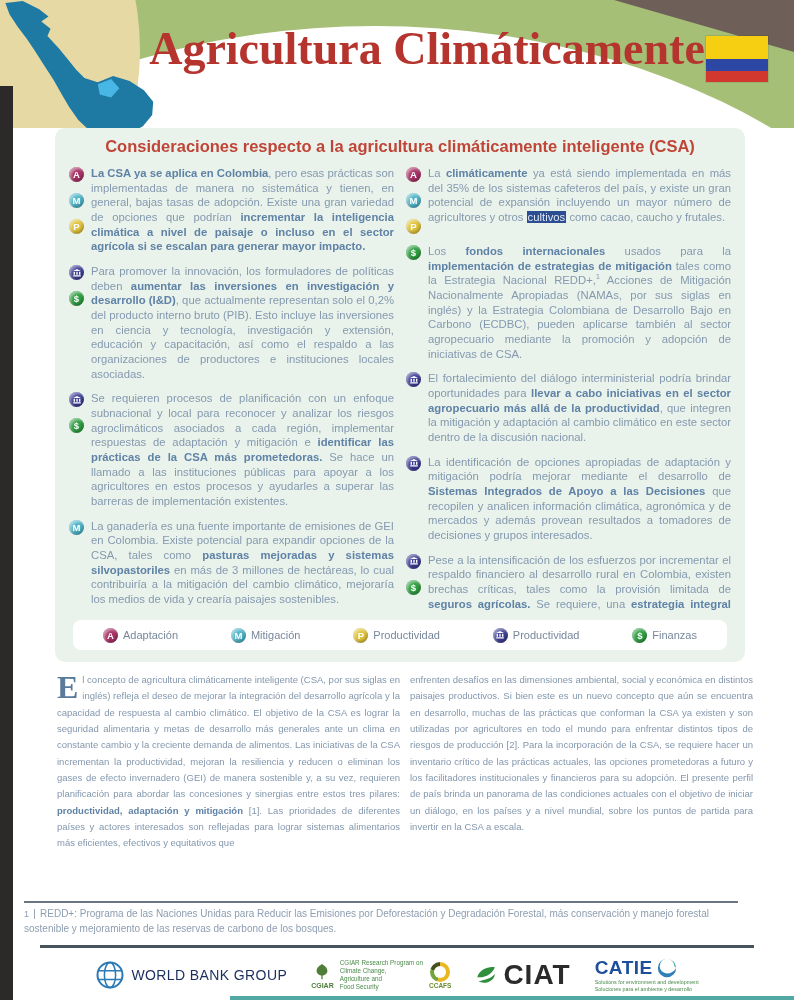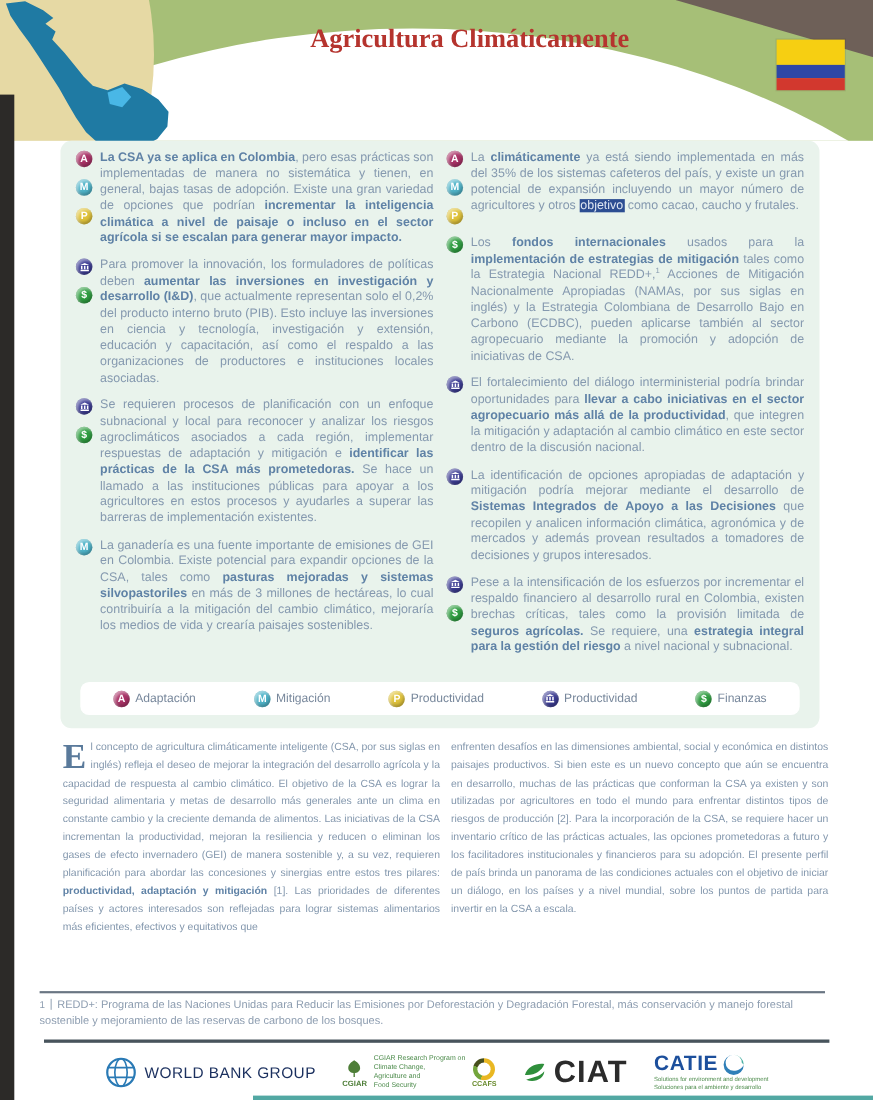--- a/index.html
+++ b/index.html
@@ -7,21 +7,21 @@
        font-family:"Liberation Sans",sans-serif;overflow:hidden;}
   .page{position:absolute;inset:0;}
 
   
   .header{position:absolute;left:0;top:0;width:794px;height:128px;background:#a6bf77;overflow:hidden;}
   .hdr-white{position:absolute;left:-250px;top:26px;width:1250px;height:900px;border-radius:50%;background:#ffffff;}
   .hdr-beige{position:absolute;left:-120px;top:-140px;width:260px;height:380px;border-radius:50%;background:#e6d9a4;}
   .hdr-wedge{position:absolute;right:0;top:0;width:180px;height:52px;background:#6e6058;
              clip-path:polygon(0 0,100% 0,100% 100%);}
   .title{position:absolute;left:130px;right:70px;top:22px;margin:0;text-align:center;
-         font-family:"Liberation Serif",serif;font-weight:700;font-size:24px;line-height:1.17;color:#b5342e;}
+         font-family:"Liberation Serif",serif;font-weight:700;font-size:46px;line-height:1.17;color:#b5342e;}
   .flag{position:absolute;right:26px;top:36px;width:62px;height:46px;box-shadow:0 0 0 1px rgba(0,0,0,.08);}
   .flag .fy{height:50%;background:#f6cf12;}
   .flag .fb{height:25%;background:#2d47a5;}
   .flag .fr{height:25%;background:#d2382e;}
   .map{position:absolute;left:0;top:0;width:175px;height:154px;}
   .edge-bar{position:absolute;left:0;top:86px;width:13px;height:914px;background:#2c2a28;}
 
   
   .panel{position:absolute;left:55px;top:128px;width:690px;height:534px;box-sizing:border-box;
          background:#e9f3ec;border-radius:10px;display:flex;flex-direction:column;}
@@ -43,21 +43,21 @@
   .lg-label{font-size:11px;color:#77879b;}
 
   
   .bodytext{position:absolute;left:57px;top:672px;width:696px;display:flex;gap:10px;}
   .bcol{width:343px;margin:0;font-size:9.5px;line-height:1.72;text-align:justify;color:#8397ad;}
   .bcol b{color:#5f82a6;}
   .dropcap{float:left;font-family:"Liberation Serif",serif;font-weight:bold;font-size:32px;
            line-height:.82;padding:2px 4px 0 0;color:#5a7a9b;}
 
   
-  .footnote{position:absolute;left:36px;top:901px;width:714px;border-top:2px solid #6a7683;
+  .footnote{position:absolute;left:24px;top:901px;width:714px;border-top:2px solid #6a7683;
             padding-top:4px;font-size:10px;line-height:1.45;color:#8d9db0;}
   .fn-marker{padding-right:5px;border-right:1px solid #9aa8b8;margin-right:5px;font-size:9px;}
   .divider{position:absolute;left:40px;top:945px;width:714px;height:3px;background:#48545c;}
   .footer{position:absolute;left:40px;top:952px;width:714px;height:46px;
           display:flex;align-items:center;justify-content:center;gap:24px;}
   .logo{display:flex;align-items:center;gap:6px;}
   .wbg-text{font-size:14px;font-weight:normal;color:#1a2f5e;letter-spacing:.4px;}
   .cg-left{display:flex;flex-direction:column;align-items:center;}
   .cg-name{font-size:7px;font-weight:bold;color:#4e7e38;}
   .cg-lines{font-size:6.3px;line-height:1.25;color:#4b8a4a;}
@@ -91,20 +91,21 @@
   </header>
 
   <div class="edge-bar"></div>
 
   <svg class="map" viewBox="0 0 170 150">
     <path fill="#1f7aa3" d="M5 3 L22 1 L38 9 L47 16 L40 21 L49 28 L46 35 L57 47 L66 58 L74 68 L82 76 L95 80 L110 74 L126 79 L140 88 L149 99 L148 112 L139 123 L126 130 L113 140 L106 148 L100 136 L88 128 L76 117 L67 104 L60 92 L52 78 L43 64 L34 50 L26 38 L17 26 L9 14 Z"></path>
     <path fill="#49b7e6" d="M95 82 L108 77 L116 86 L108 95 L97 92 Z"></path>
   </svg>
 
   <section class="panel">
+    <h2 class="panel-heading">Consideraciones respecto a la agricultura climáticamente inteligente (CSA)</h2>
     <div class="cols">
       <div class="col" id="col-left">
           <div class="bullet">
             <span class="icon-stack">
               <span class="ic" style="background: rgb(169, 50, 102);">A</span>
               <span class="ic" style="background: rgb(79, 180, 201);">M</span>
               <span class="ic" style="background: rgb(224, 195, 59);">P</span>
             </span>
             <p class="btxt"><b>La CSA ya se aplica en Colombia</b>, pero esas prácticas son implementadas de manera no sistemática y tienen, en general, bajas tasas de adopción. Existe una gran variedad de opciones que podrían <b>incrementar la inteligencia climática a nivel de paisaje o incluso en el sector agrícola si se escalan para generar mayor impacto.</b></p>
           </div>
@@ -137,21 +138,21 @@
             <p class="btxt">La ganadería es una fuente importante de emisiones de GEI en Colombia. Existe potencial para expandir opciones de la CSA, tales como <b>pasturas mejoradas y sistemas silvopastoriles</b> en más de 3 millones de hectáreas, lo cual contribuiría a la mitigación del cambio climático, mejoraría los medios de vida y crearía paisajes sostenibles.</p>
           </div>
         </div>
       <div class="col" id="col-right">
           <div class="bullet">
             <span class="icon-stack">
               <span class="ic" style="background: rgb(169, 50, 102);">A</span>
               <span class="ic" style="background: rgb(79, 180, 201);">M</span>
               <span class="ic" style="background: rgb(224, 195, 59);">P</span>
             </span>
-            <p class="btxt">La <b>climáticamente</b> ya está siendo implementada en más del 35% de los sistemas cafeteros del país, y existe un gran potencial de expansión incluyendo un mayor número de agricultores y otros <span class="hl">objetivo</span> como cacao, caucho y frutales.</p>
+            <p class="btxt">La <b>climáticamente</b> ya está siendo implementada en más del 35% de los sistemas cafeteros del país, y existe un gran potencial de expansión incluyendo un mayor número de agricultores y otros <span class="hl">cultivos</span> como cacao, caucho y frutales.</p>
           </div>
           <div class="bullet">
             <span class="icon-stack">
               <span class="ic" style="background: rgb(47, 158, 65);">$</span>
             </span>
             <p class="btxt">Los <b>fondos internacionales</b> usados para la <b>implementación de estrategias de mitigación</b> tales como la Estrategia Nacional REDD+,<sup>1</sup> Acciones de Mitigación Nacionalmente Apropiadas (NAMAs, por sus siglas en inglés) y la Estrategia Colombiana de Desarrollo Bajo en Carbono (ECDBC), pueden aplicarse también al sector agropecuario mediante la promoción y adopción de iniciativas de CSA.</p>
           </div>
           <div class="bullet">
             <span class="icon-stack">
               <span class="ic" style="background: rgb(61, 61, 148);">

